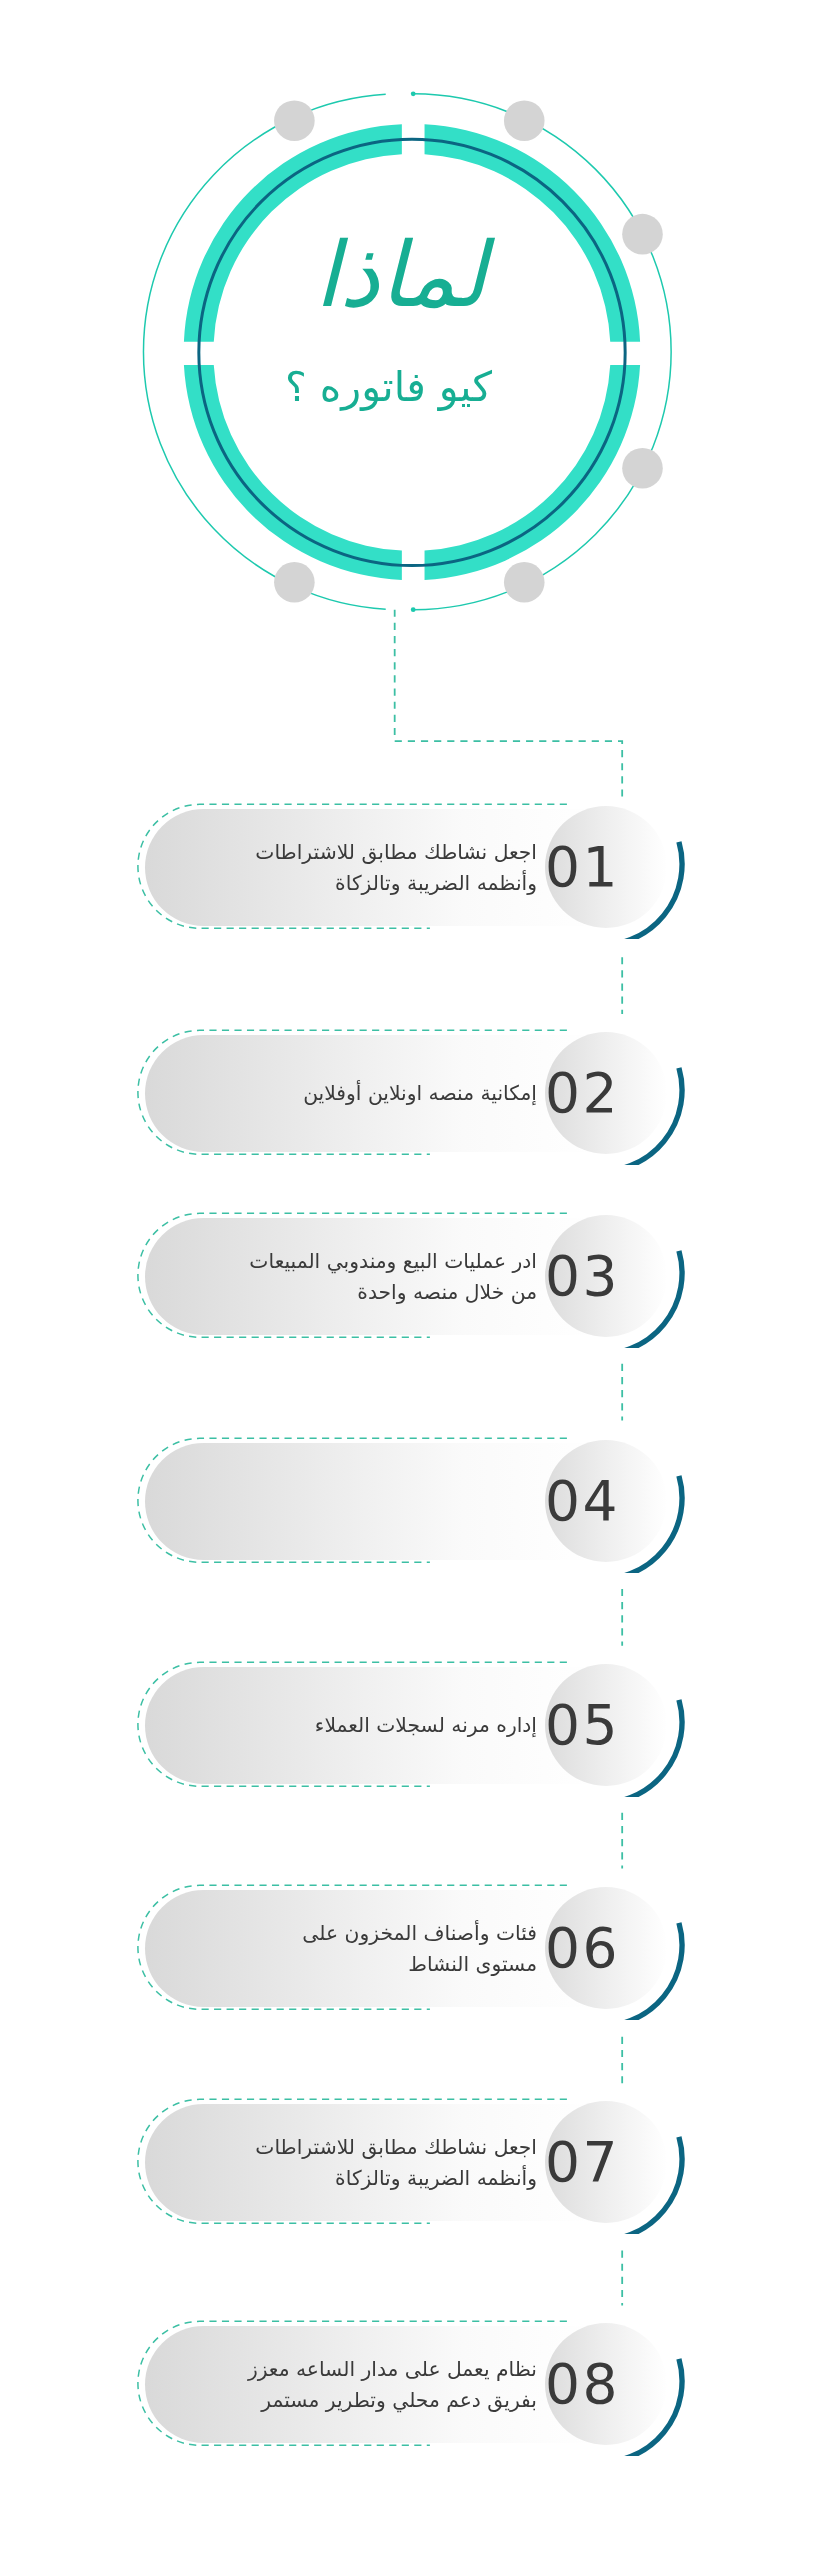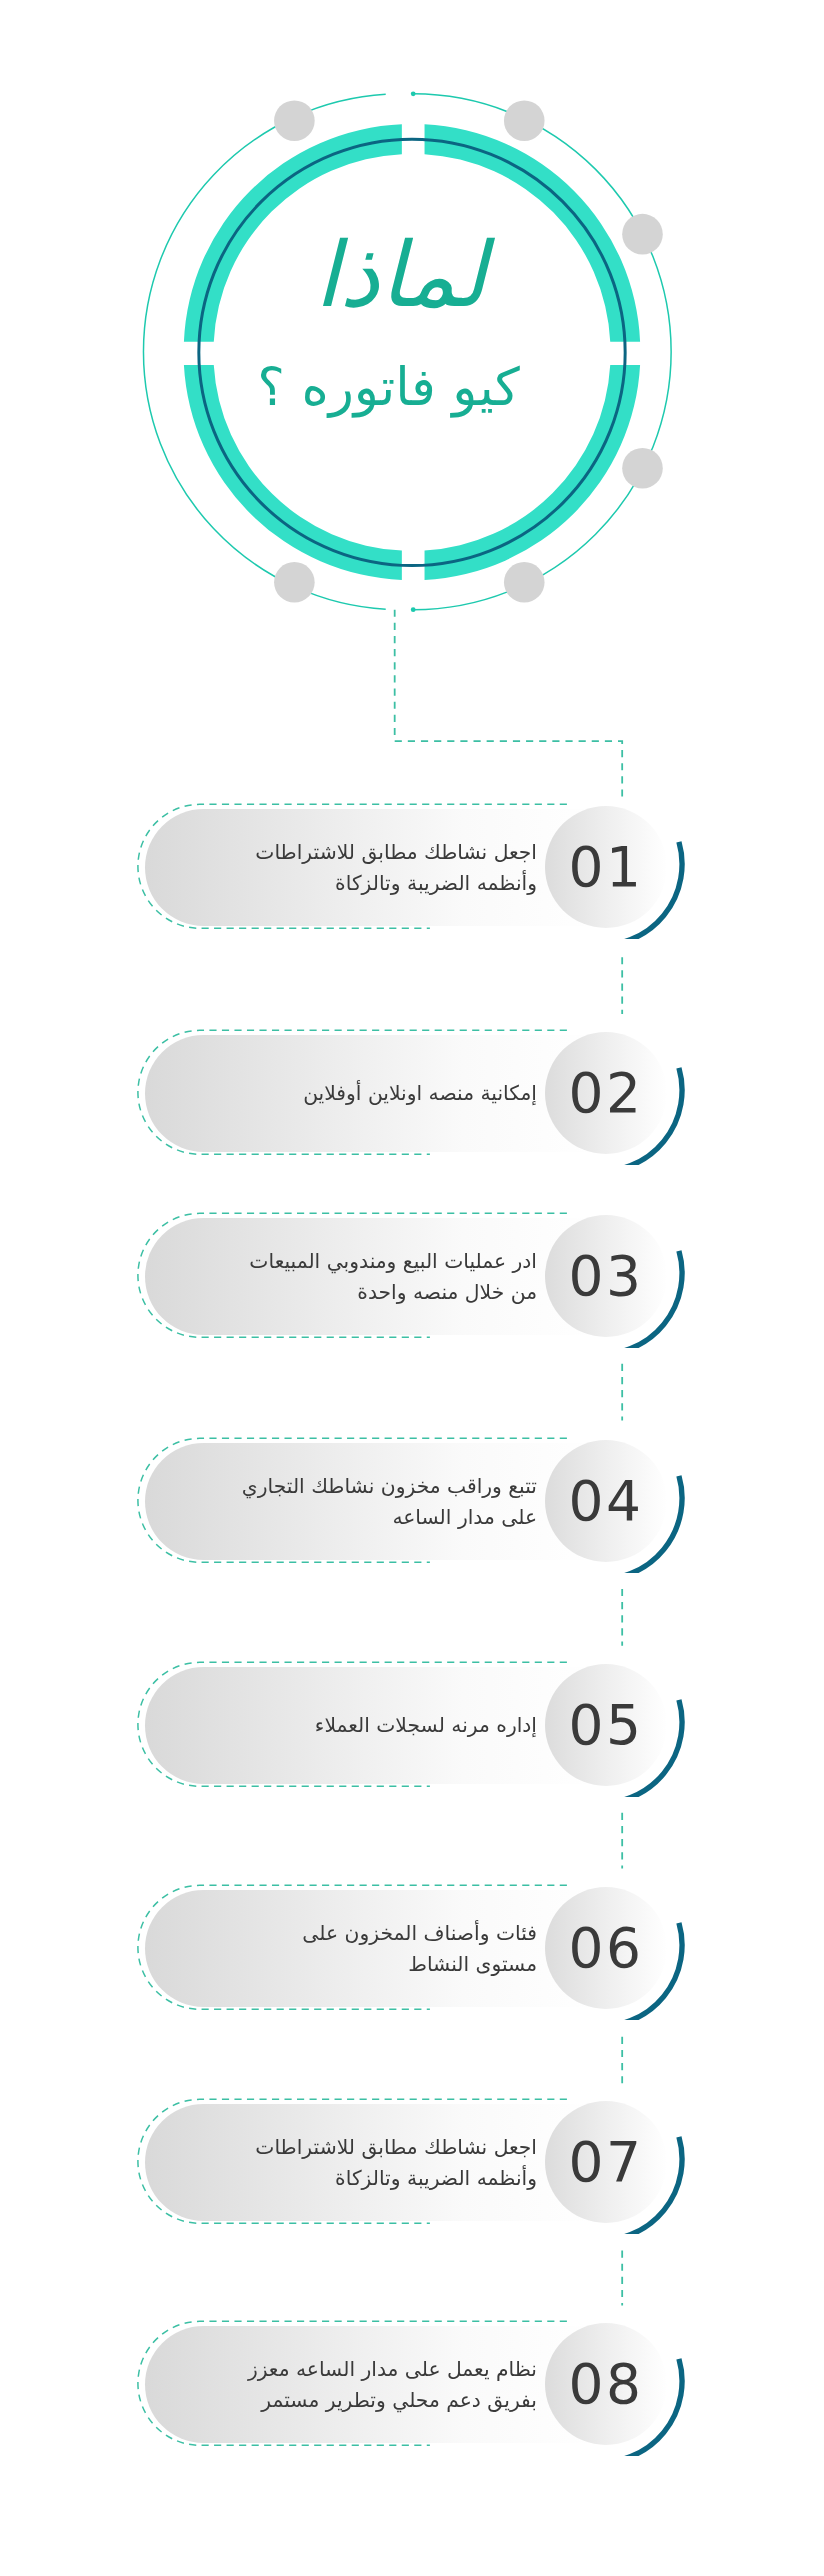--- a/index.html
+++ b/index.html
@@ -1,27 +1,27 @@
 <!DOCTYPE html>
 <html style="font-size:9.6px"><head>
 <meta charset="utf-8">
 <style>
   html, body { margin:0; padding:0; background:#ffffff; }
   body { width:824px; height:2576px; position:relative; overflow:hidden; font-family:"DejaVu Sans", sans-serif; }
   .hero-svg { position:absolute; left:0; top:0; width:824px; height:657px; }
   .hero-title { position:absolute; left:263px; width:275px; top:221px; text-align:center; color:#17AE93; font-size:90px; line-height:108px; direction:rtl; font-family:"DejaVu Sans", sans-serif; letter-spacing:1.2px;font-style:italic; }
-  .hero-sub { position:absolute; left:239px; width:299px; top:354px; text-align:center; color:#17AE93; font-size:52px; line-height:66px; direction:rtl; font-family:"DejaVu Sans", sans-serif; }
+  .hero-sub { position:absolute; left:239px; width:299px; top:354px; text-align:center; color:#17AE93; font-size:41px; line-height:66px; direction:rtl; font-family:"DejaVu Sans", sans-serif; }
   .connectors { position:absolute; left:0; top:0; width:824px; height:2576px; pointer-events:none; }
   .item { position:absolute; left:0; width:824px; height:143px; }
   .pill { position:absolute; left:145px; width:454px; height:117px; top:13px; border-radius:59px 0 0 59px;
           background:linear-gradient(to right, #d9d9d9 0%, #ececec 40%, #fafafa 70%, #ffffff 100%); }
   .pill-outline { position:absolute; left:0; top:0; width:824px; height:143px; }
   .badge { position:absolute; left:545px; top:9.6px; width:122px; height:122px; border-radius:50%;
            background:linear-gradient(to right, #dcdcdc 0%, #f0f0f0 55%, #ffffff 100%); }
-  .badge-num { position:absolute; left:545px; top:9.6px; width:122px; height:122px; line-height:122px; text-align:center;
+  .badge-num { position:absolute; left:545px; top:9.6px; width:122px; height:122px; line-height:122px; text-align:left;
                font-size:55px; color:#3a3a3a; font-family:"DejaVu Sans", sans-serif; letter-spacing:2.4px; }
   .item-text { position:absolute; left:155px; width:382px; top:13px; height:117px; display:flex; align-items:center; justify-content:flex-start;
                direction:rtl; text-align:right; color:#3a3a3a; font-size:20.3px; line-height:31px; font-family:"DejaVu Sans", sans-serif; white-space:pre-line; }
 </style>
 </head>
 <body>
 
 <svg class="hero-svg" viewBox="0 0 1380 1100">
 
   <g fill="none" stroke="#1DC9AE" stroke-width="2.5">
@@ -110,22 +110,20 @@
     <path d="M 1138 77 A 136 136 0 0 1 997 250" fill="none" stroke="#0B6582" stroke-width="9"></path>
   </svg>
   <div class="badge-num">03</div>
 </div>
 
 <div class="item" style="top:1430px;">
   <div class="pill"></div>
   <svg class="pill-outline" viewBox="0 0 1380 240">
     <path d="M 950 14 L 334 14 A 104 104 0 0 0 334 222 L 720 222" fill="none" stroke="#3CBFA4" stroke-width="2.5" stroke-dasharray="12 9"></path>
   </svg>
-  <div class="item-text">تتبع وراقب مخزون نشاطك التجاري
-على مدار الساعه</div>
   <div class="badge"></div>
   <svg class="pill-outline" viewBox="0 0 1380 240">
     <path d="M 1138 77 A 136 136 0 0 1 997 250" fill="none" stroke="#0B6582" stroke-width="9"></path>
   </svg>
   <div class="badge-num">04</div>
 </div>
 
 <div class="item" style="top:1654px;">
   <div class="pill"></div>
   <svg class="pill-outline" viewBox="0 0 1380 240">

